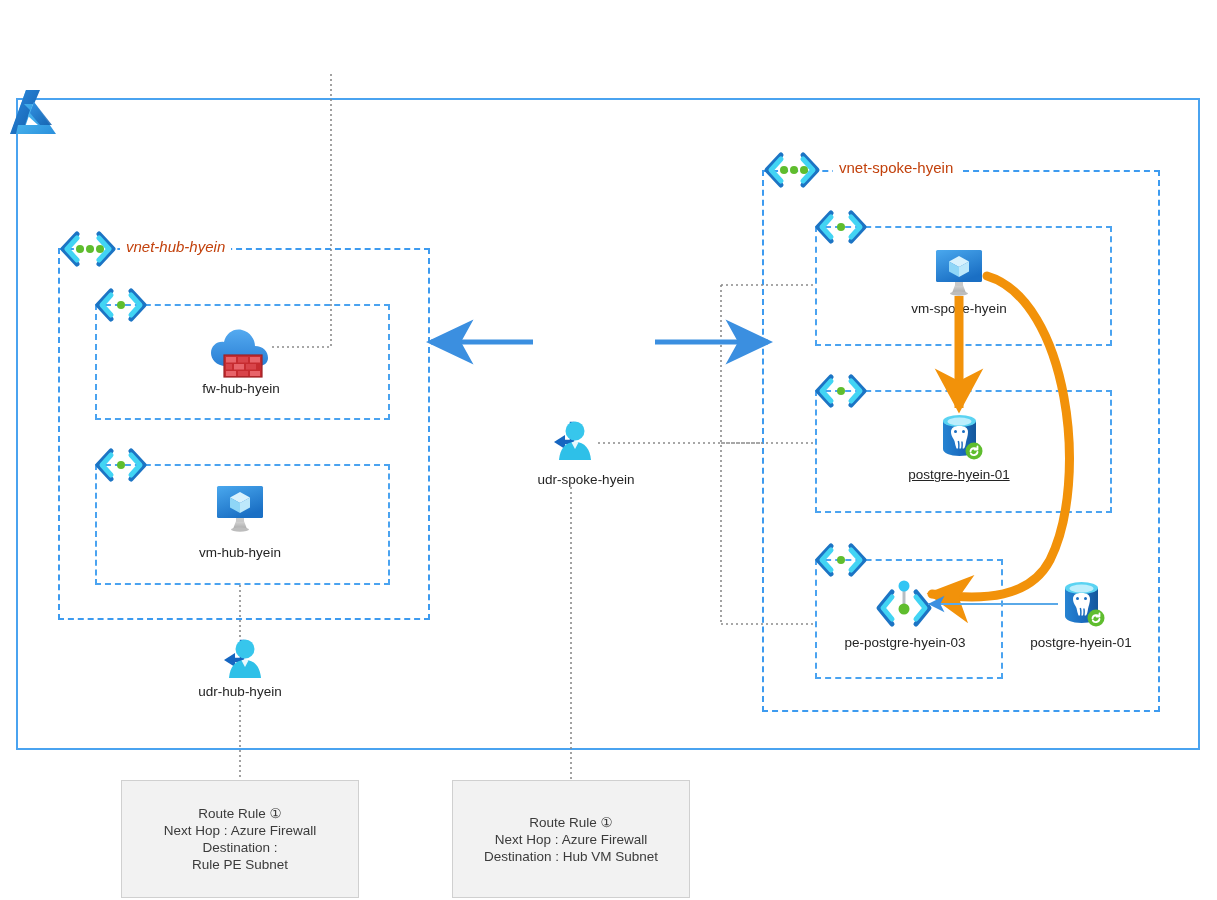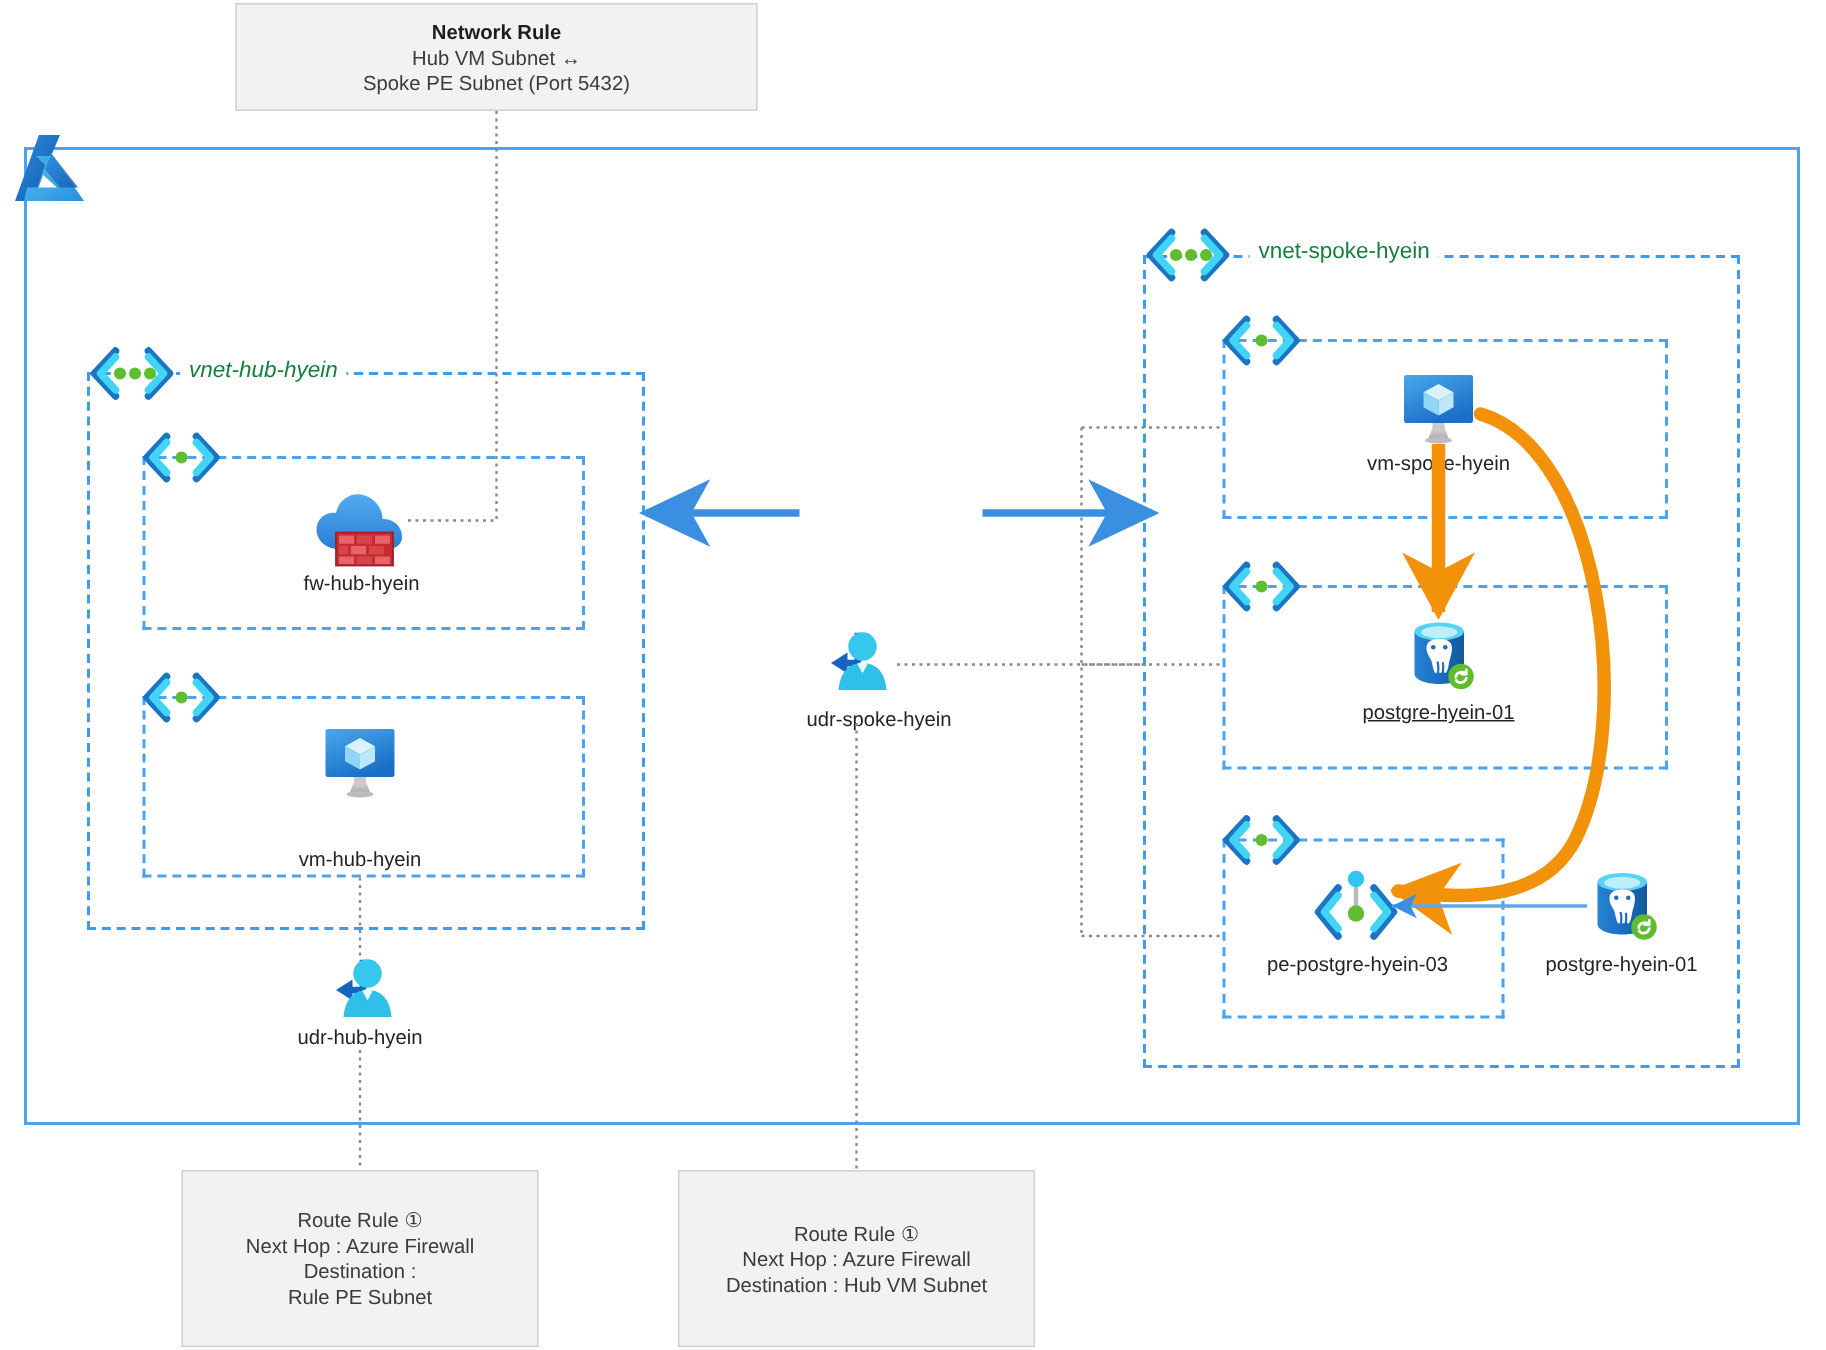--- a/index.html
+++ b/index.html
@@ -55,21 +55,21 @@
     position: absolute;
     border: 2px dashed #4aa3f0;
     box-sizing: border-box;
     background: transparent;
   }
 
   
   .vnet-label {
     position: absolute;
     font-size: 15px;
-    color: #15803d;
+    color: #c2410c;
     white-space: nowrap;
     background: #ffffff;
     padding: 0 6px;
   }
   .node-label {
     position: absolute;
     font-size: 13.5px;
     color: #242424;
     white-space: nowrap;
     text-align: center;
@@ -84,25 +84,20 @@
     left: 0; top: 0;
     width: 1217px; height: 900px;
     pointer-events: none;
   }
 </style>
 </head>
 <body>
 
 <div id="canvas">
 
-  <div class="note-box" style="left:157px; top:2px; width:348px; height:72px;">
-    <div class="note-title">Network Rule</div>
-    <div class="note-line">Hub VM Subnet ↔</div>
-    <div class="note-line">Spoke PE Subnet (Port 5432)</div>
-  </div>
 
   <div class="note-box" style="left:121px; top:780px; width:238px; height:118px;">
     <div class="note-line">Route Rule ①</div>
     <div class="note-line">Next Hop : Azure Firewall</div>
     <div class="note-line">Destination :</div>
     <div class="note-line">Rule PE Subnet</div>
   </div>
 
   <div class="note-box" style="left:452px; top:780px; width:238px; height:118px;">
     <div class="note-line">Route Rule ①</div>
@@ -208,21 +203,21 @@
       <path d="M22 37 L30 37 L33 45 L19 45 Z" fill="url(#vmstand)"></path>
       <ellipse cx="26" cy="45.5" rx="9" ry="2.2" fill="#bdbdbd"></ellipse>
       <rect x="22" y="34" width="8" height="4" fill="#c9c9c9"></rect>
       <g>
         <path d="M26 8 L36 13.5 L26 19 L16 13.5 Z" fill="#d9f2fd"></path>
         <path d="M16 13.5 L26 19 L26 29 L16 23.5 Z" fill="#8fd6f7"></path>
         <path d="M36 13.5 L26 19 L26 29 L36 23.5 Z" fill="#bde8fb"></path>
       </g>
     </svg>
   </div>
-  <div class="node-label" style="left:240px; top:565px;">vm-hub-hyein</div>
+  <div class="node-label" style="left:240px; top:545px;">vm-hub-hyein</div>
 
   <div class="icon" style="left:212px; top:638px;">
     <svg width="56" height="44" viewBox="0 0 56 44">
       <path d="M30 4 L30 22 L20 22" fill="none" stroke="#1565c0" stroke-width="4.5" stroke-linecap="square"></path>
       <path d="M23 15 L12 22 L23 29 Z" fill="#1565c0"></path>
       <circle cx="33" cy="11" r="9.5" fill="#37c6ec"></circle>
       <path d="M33 22 C23 22 18 29 17 40 L49 40 C48 29 43 22 33 22 Z" fill="#2ec0e8"></path>
       <path d="M29.5 22.5 L33 29 L36.5 22.5 L33 21 Z" fill="#e8f8fd"></path>
     </svg>
   </div>

